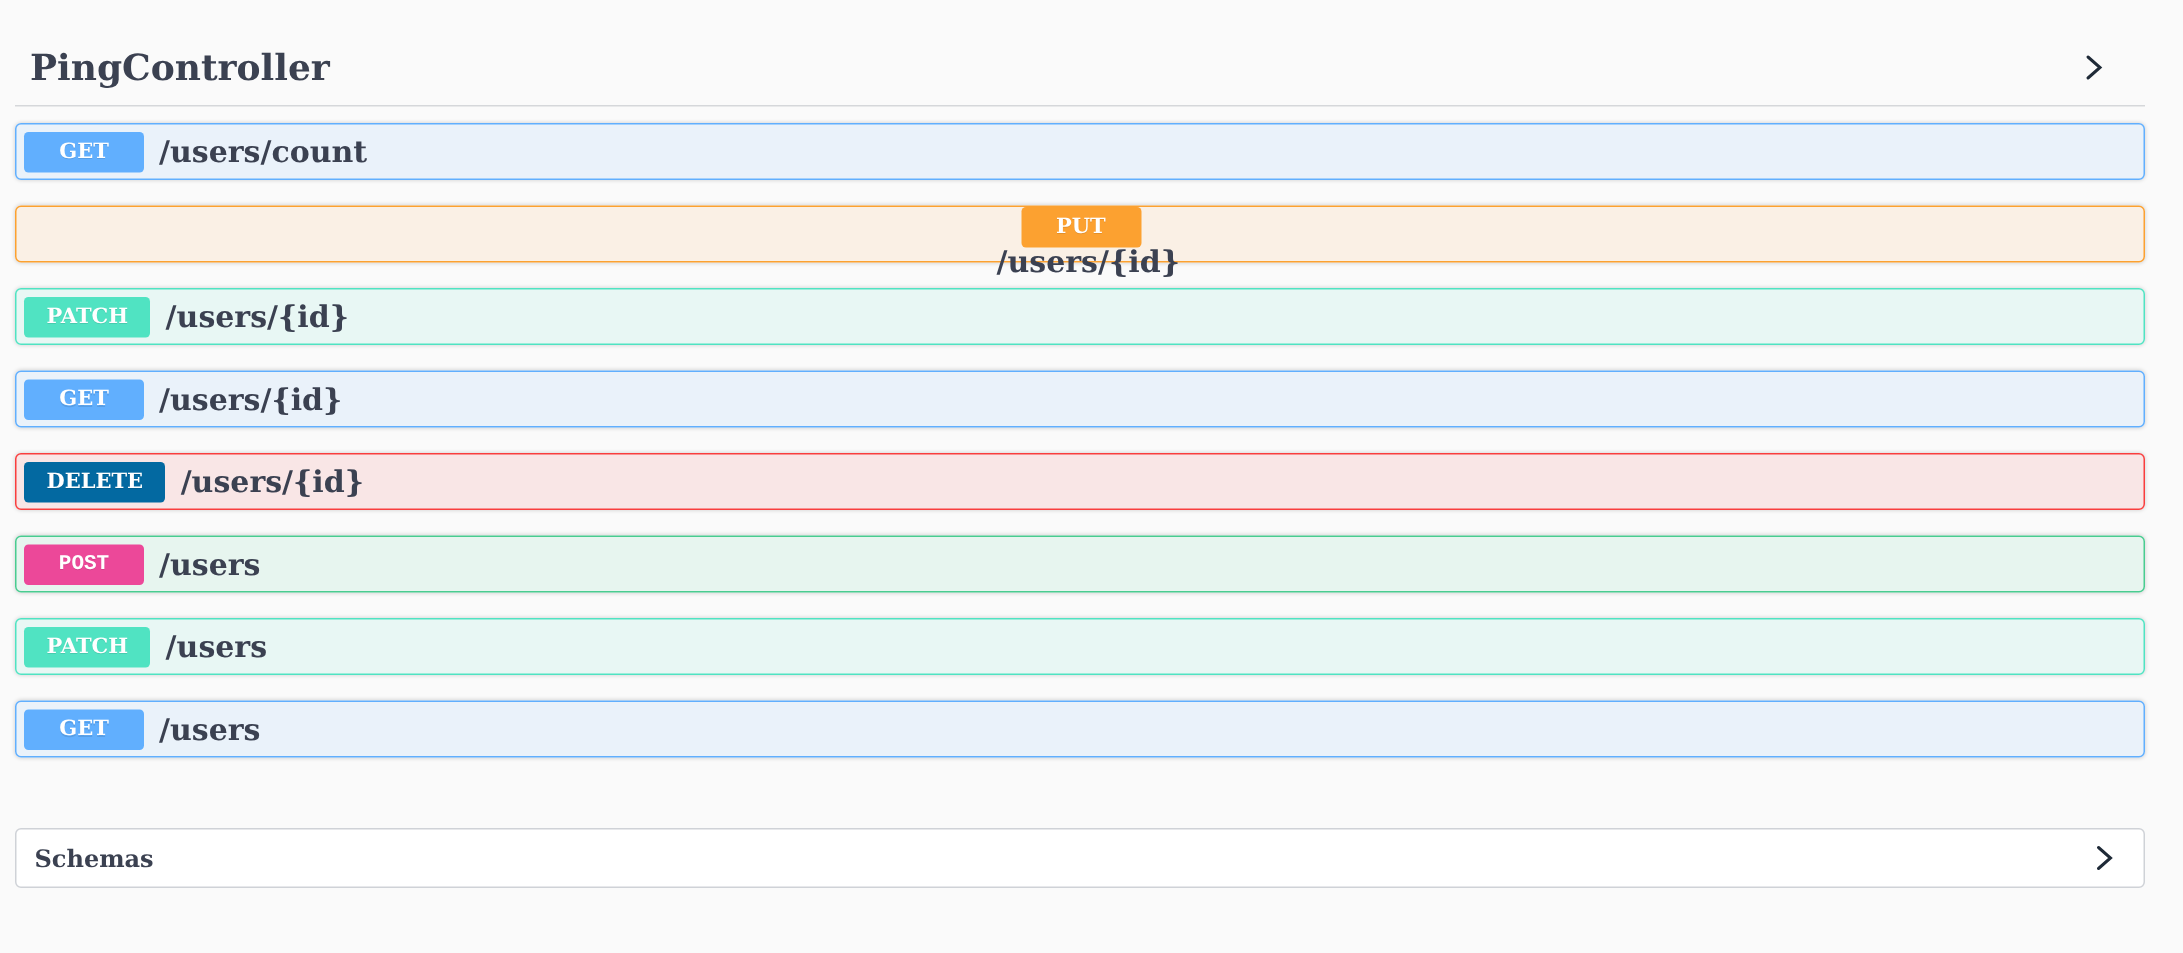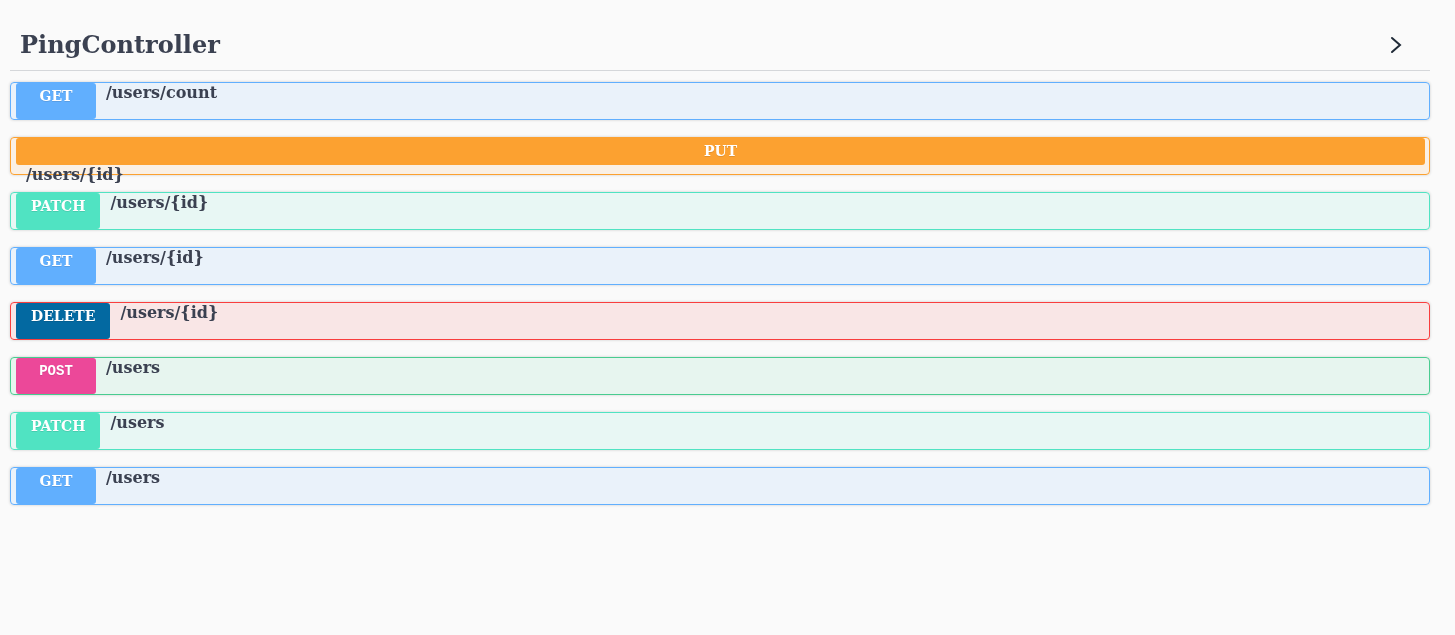--- a/index.html
+++ b/index.html
@@ -38,20 +38,21 @@
 
   
   .endpoint-list {
     display: flex;
     flex-direction: column;
     gap: 17px;
     margin-top: 11px;
   }
   .opblock {
     display: flex;
+    align-items: center;
     height: 38px;
     border: 1px solid;
     border-radius: 4px;
     padding: 0 4px 0 5px;
     box-shadow: 0 0 3px rgba(0,0,0,.19);
     cursor: pointer;
   }
   .method-badge {
     min-width: 80px;
     padding: 6px 15px;
@@ -59,21 +60,21 @@
     text-align: center;
     font-size: 14px;
     line-height: 15px;
     font-weight: 700;
     color: #ffffff;
     text-shadow: 0 1px 0 rgba(0,0,0,.1);
     flex: none;
   }
   .path {
     margin-left: 10px;
-    font-size: 16px;
+    font-size: 20px;
     line-height: 19px;
     font-weight: 700;
     color: #3b4151;
   }
 
   
   .schemas-box {
     margin-top: 47px;
     height: 40px;
     border: 1px solid #cfd2d7;
@@ -143,14 +144,22 @@
       <span class="method-badge" style="background: rgb(80, 227, 194);">PATCH</span>
       <span class="path">/users</span>
     </div>
 
     <div class="opblock" style="border-color: rgb(97, 175, 254); background: rgba(97, 175, 254, 0.1);">
       <span class="method-badge" style="background: rgb(97, 175, 254);">GET</span>
       <span class="path">/users</span>
     </div>
   </div>
 
+  <div class="schemas-box">
+    <span class="schemas-title">Schemas</span>
+    <span class="chevron">
+      <svg width="20" height="20" viewBox="0 0 20 20">
+        <polyline points="7,3 15,10 7,17" fill="none" stroke="#1f2a37" stroke-width="2" stroke-linecap="round" stroke-linejoin="miter"></polyline>
+      </svg>
+    </span>
+  </div>
 
 </div>
 
 </body></html>

